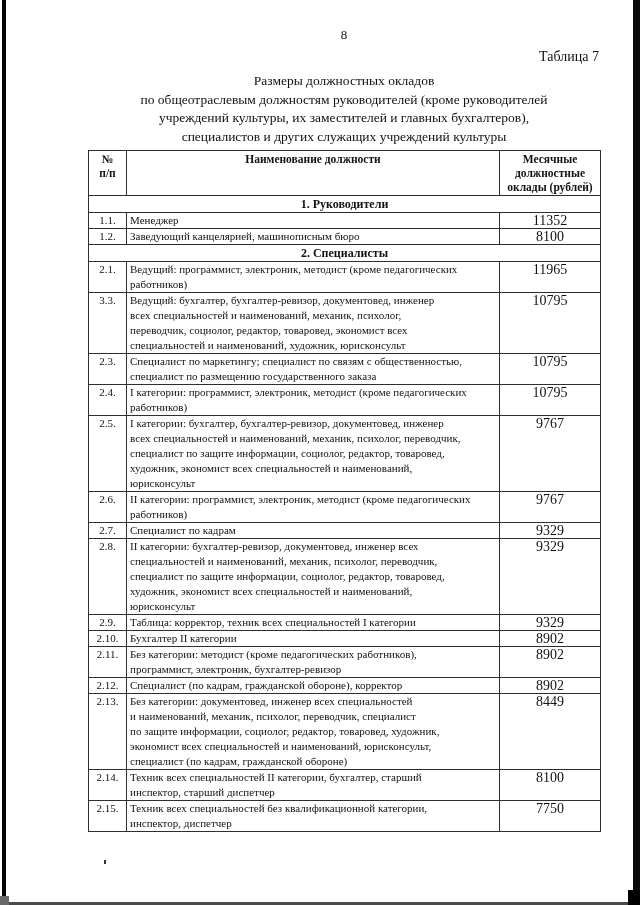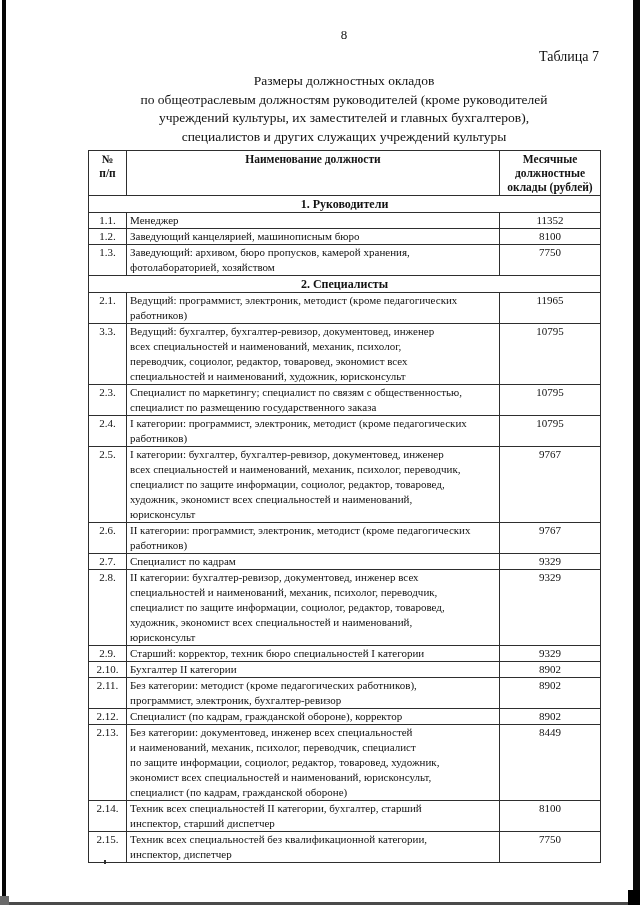--- a/index.html
+++ b/index.html
@@ -76,21 +76,21 @@
     text-align: center;
     padding: 0;
   }
   .doc-table td.c-name {
     font-size: 11px;
     line-height: 15px;
     text-align: left;
     padding: 0 16px 0 3px;
   }
   .doc-table td.c-sal {
-    font-size: 11px;
+    font-size: 14px;
     line-height: 15px;
     text-align: center;
     padding: 0;
   }
   .doc-table tr.section-row td {
     font-weight: bold;
     font-size: 12px;
     line-height: 16px;
     text-align: center;
     padding: 0;
@@ -145,26 +145,20 @@
           <tr>
             <td class="c-num">1.1.</td>
             <td class="c-name">Менеджер</td>
             <td class="c-sal">11352</td>
           </tr>
           <tr>
             <td class="c-num">1.2.</td>
             <td class="c-name">Заведующий канцелярией, машинописным бюро</td>
             <td class="c-sal">8100</td>
           </tr>
-          <tr>
-            <td class="c-num">1.3.</td>
-            <td class="c-name">Заведующий: архивом, бюро пропусков, камерой хранения,
-фотолабораторией, хозяйством</td>
-            <td class="c-sal">7750</td>
-          </tr>
           <tr class="section-row">
             <td colspan="3">2. Специалисты</td>
           </tr>
           <tr>
             <td class="c-num">2.1.</td>
             <td class="c-name">Ведущий: программист, электроник, методист (кроме педагогических
 работников)</td>
             <td class="c-sal">11965</td>
           </tr>
           <tr>
@@ -211,21 +205,21 @@
             <td class="c-num">2.8.</td>
             <td class="c-name">II категории: бухгалтер-ревизор, документовед, инженер всех
 специальностей и наименований, механик, психолог, переводчик,
 специалист по защите информации, социолог, редактор, товаровед,
 художник, экономист всех специальностей и наименований,
 юрисконсульт</td>
             <td class="c-sal">9329</td>
           </tr>
           <tr>
             <td class="c-num">2.9.</td>
-            <td class="c-name">Старший: корректор, техник бюро специальностей I категории</td>
+            <td class="c-name">Таблица: корректор, техник всех специальностей I категории</td>
             <td class="c-sal">9329</td>
           </tr>
           <tr>
             <td class="c-num">2.10.</td>
             <td class="c-name">Бухгалтер II категории</td>
             <td class="c-sal">8902</td>
           </tr>
           <tr>
             <td class="c-num">2.11.</td>
             <td class="c-name">Без категории: методист (кроме педагогических работников),

